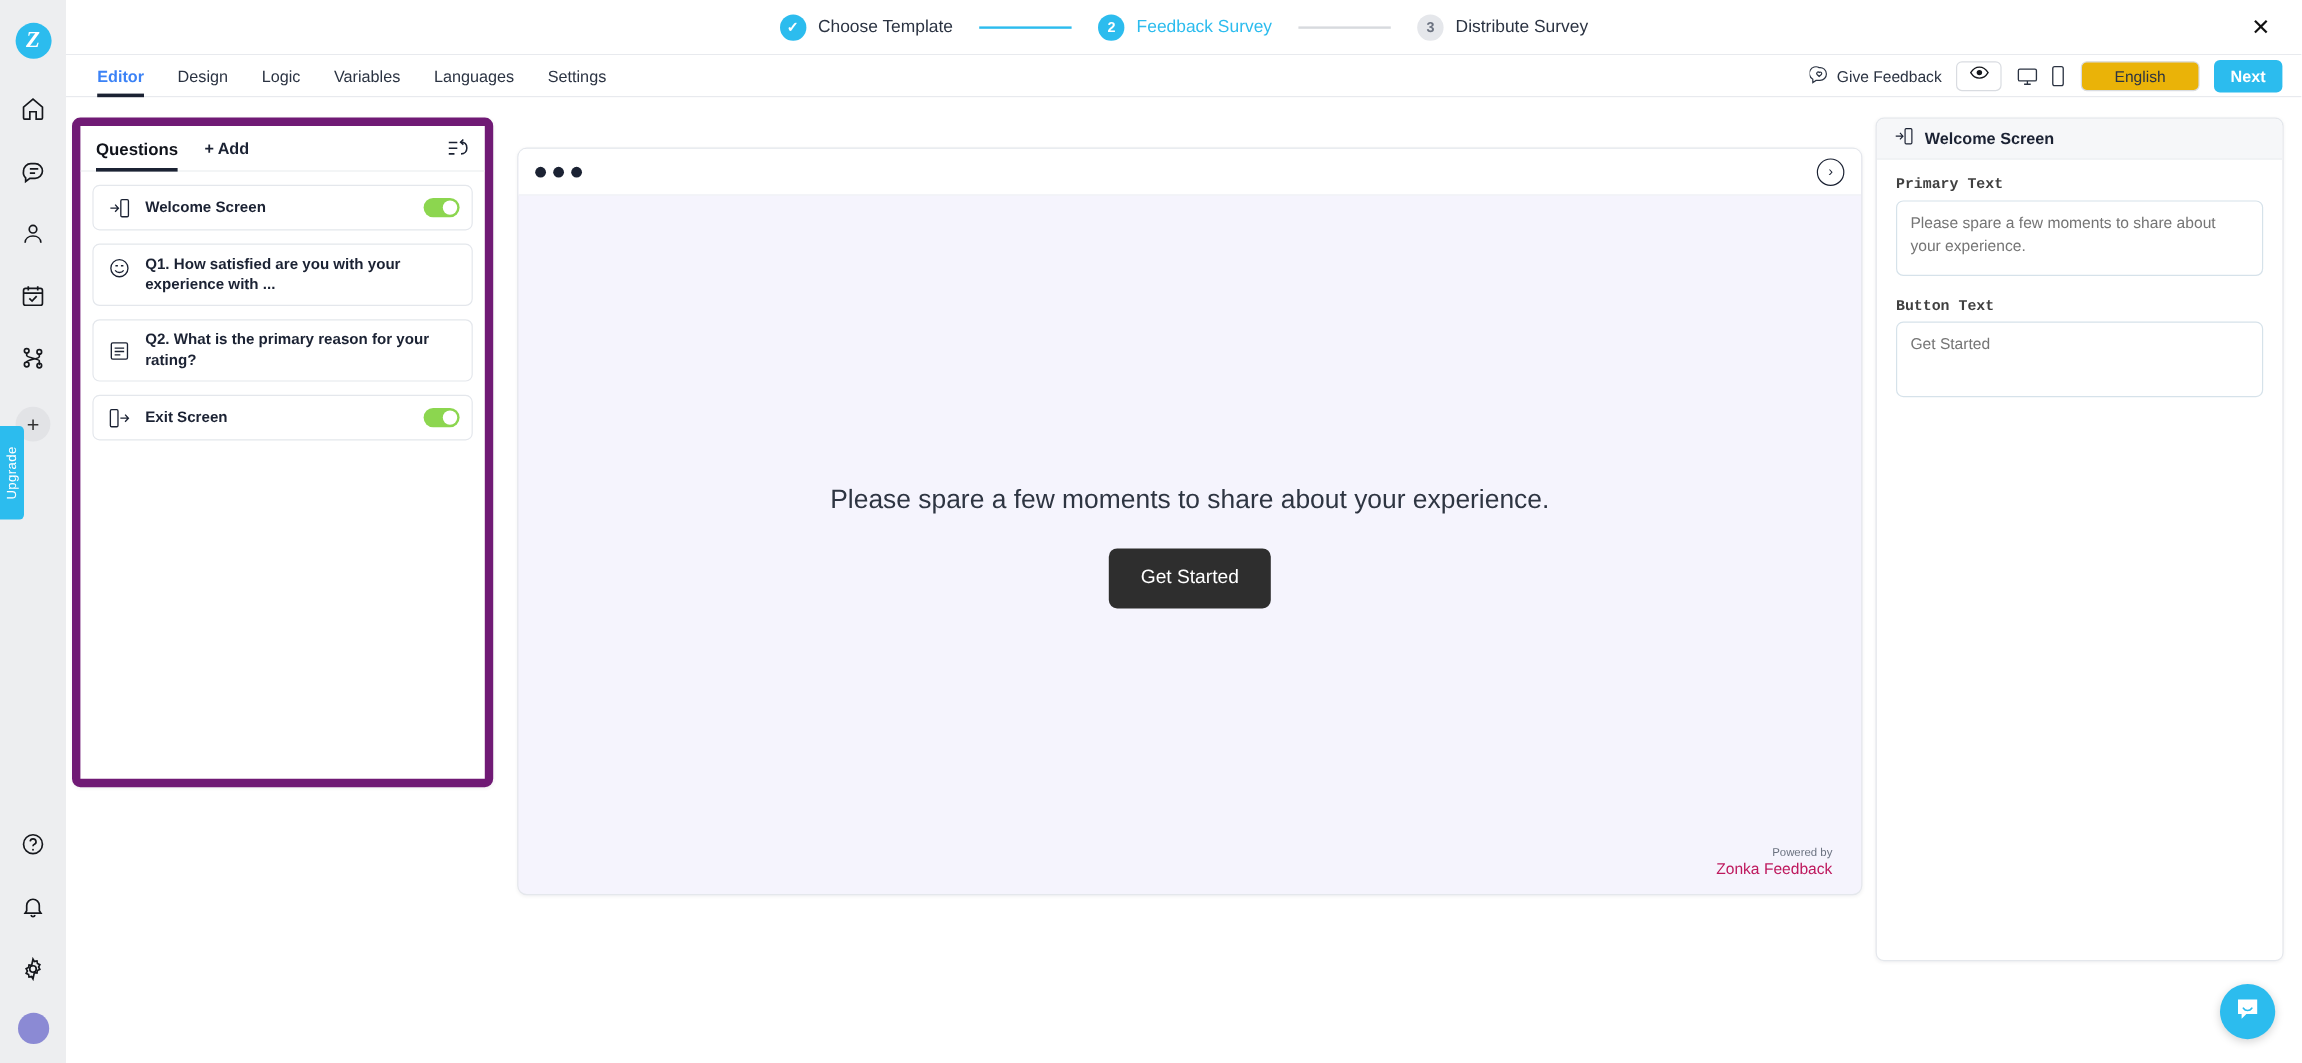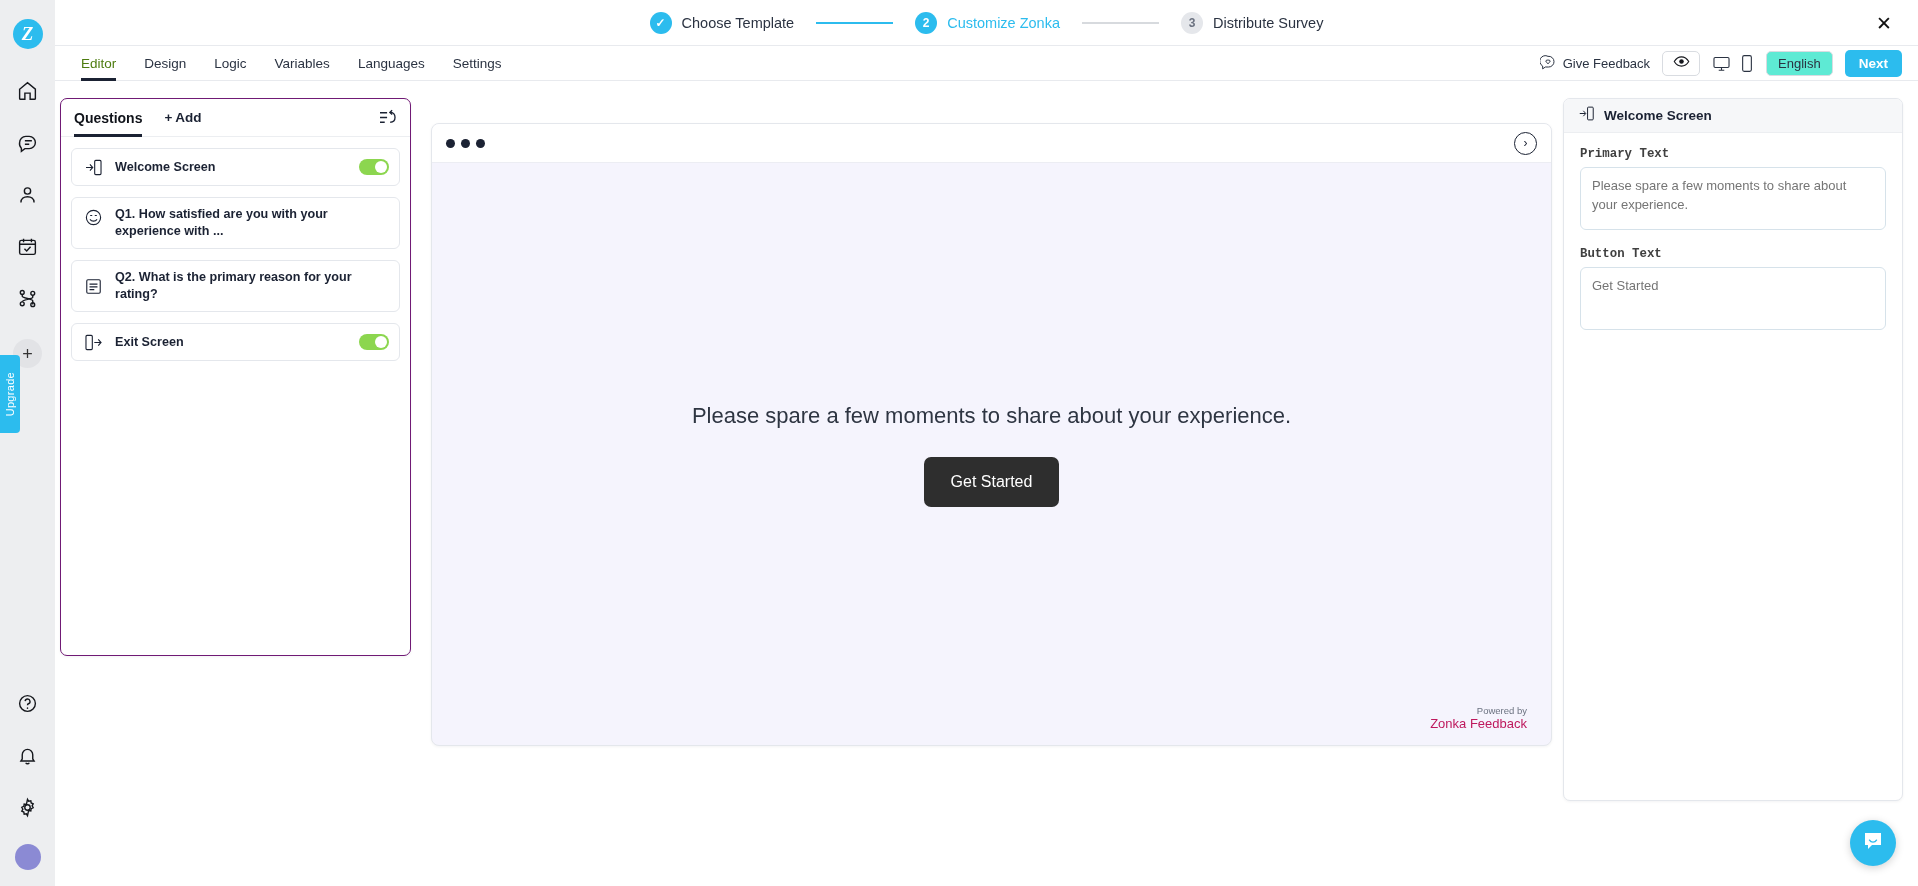--- a/index.html
+++ b/index.html
@@ -94,21 +94,21 @@
   .tabbar {
     position: absolute; left: 55px; top: 46px; right: 0; height: 35px;
     background: #fff; border-bottom: 1px solid #e8eaee;
     display: flex; align-items: center;
   }
   .tabs { display: flex; align-items: center; margin-left: 12px; height: 35px; }
   .tab {
     font-size: 13.5px; color: #2b3342; padding: 0 14px; height: 35px;
     display: flex; align-items: center; cursor: pointer; position: relative;
   }
-  .tab.active { font-weight: 400; color: #4d7c0f; }
+  .tab.active { font-weight: 700; color: #3b82f6; }
   .tab.active::after {
     content: ""; position: absolute; left: 14px; right: 14px; bottom: 0;
     height: 2.5px; background: #1b2233;
   }
   .tb-right {
     margin-left: auto; display: flex; align-items: center; gap: 12px; padding-right: 16px;
   }
   .give-feedback {
     display: flex; align-items: center; gap: 7px;
     font-size: 13px; color: #2b3342; cursor: pointer;
@@ -116,33 +116,33 @@
   .give-feedback svg { width: 16px; height: 16px; stroke: #2b3342; fill: none; stroke-width: 1.5; }
   .eye-btn {
     width: 38px; height: 25px; border: 1px solid #d9dce1; border-radius: 5px;
     display: flex; align-items: center; justify-content: center; cursor: pointer; background: #fff;
   }
   .eye-btn svg { width: 17px; height: 17px; }
   .device-group { display: flex; align-items: center; gap: 9px; }
   .device-btn { cursor: pointer; display: flex; align-items: center; }
   .device-btn svg { stroke: #2b3342; fill: none; stroke-width: 1.4; }
   .lang-btn {
-    border: 1px solid #d9dce1; border-radius: 5px; background: #5eead4;
-    padding: 4px 11px; font-size: 13px; color: #2b3342; cursor: pointer;
+    border: 1px solid #d9dce1; border-radius: 5px; background: #eab308;
+    padding: 4px 27px; font-size: 13px; color: #2b3342; cursor: pointer;
   }
   .next-btn {
     background: #2cbcee; color: #fff; border: none; border-radius: 5px;
     padding: 6px 14px; font-size: 13.5px; font-weight: 600; cursor: pointer; text-align: right;
   }
 
   
   .qpanel {
     position: absolute; left: 60px; top: 98px;
     width: 351px; height: 558px;
-    background: #fff; border: 1px solid #701a75; border-radius: 7px;
+    background: #fff; border: 7px solid #701a75; border-radius: 7px;
     box-shadow: 0 1px 3px rgba(16,24,40,.05);
     overflow: hidden;
   }
   .qpanel-head {
     height: 38px; display: flex; align-items: center; padding: 0 13px;
     border-bottom: 1px solid #eceef1; position: relative;
   }
   .qp-tab {
     font-size: 14px; color: #10131a; font-weight: 600; height: 38px;
     display: flex; align-items: center; position: relative; cursor: pointer;
@@ -327,21 +327,21 @@
 
 <div class="topbar">
   <div class="stepper">
     <div class="step">
       <div class="step-badge done">✓</div>
       <div class="step-label">Choose Template</div>
     </div>
     <div class="step-line filled"></div>
     <div class="step">
       <div class="step-badge active">2</div>
-      <div class="step-label active">Customize Zonka</div>
+      <div class="step-label active">Feedback Survey</div>
     </div>
     <div class="step-line"></div>
     <div class="step">
       <div class="step-badge idle">3</div>
       <div class="step-label">Distribute Survey</div>
     </div>
   </div>
   <div class="close-btn">✕</div>
 </div>
 

